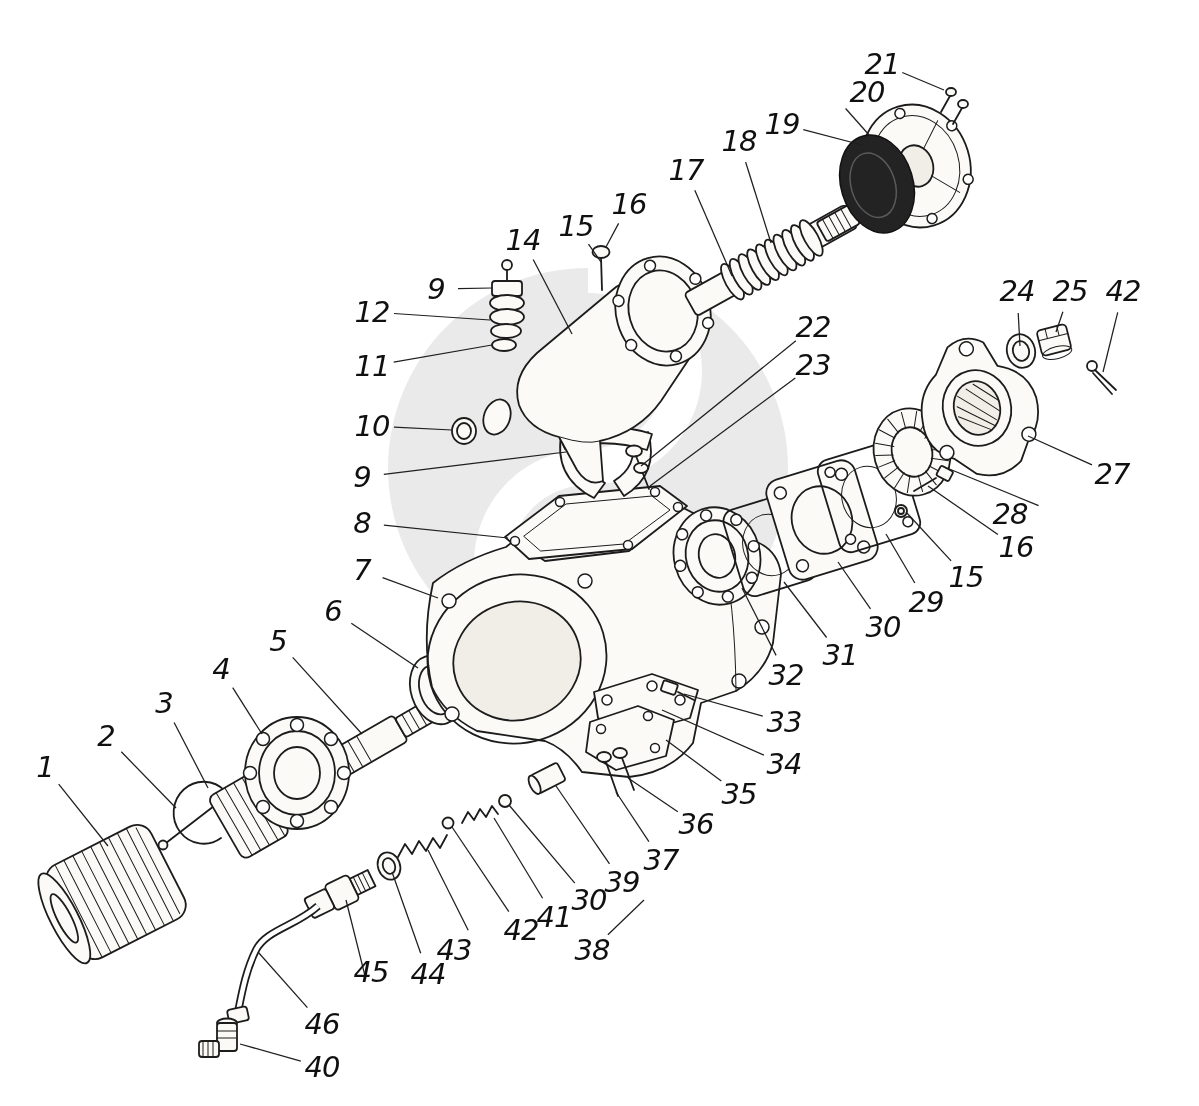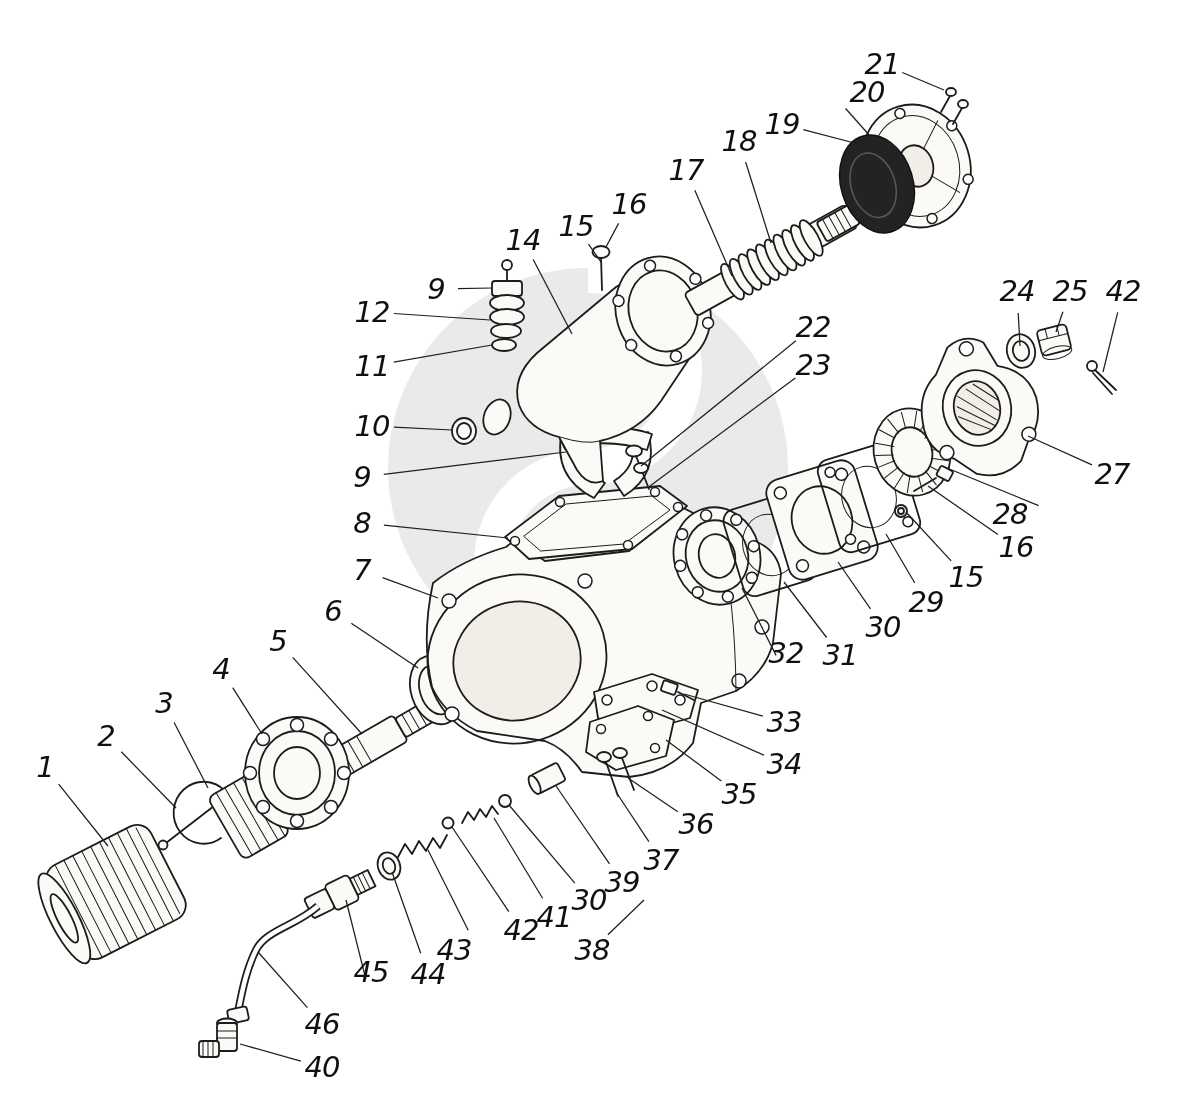--- a/index.html
+++ b/index.html
@@ -412,21 +412,21 @@
       <div class="callout" style="left: 1017px; top: 291px;">24</div>
       <div class="callout" style="left: 1070px; top: 291px;">25</div>
       <div class="callout" style="left: 1123px; top: 291px;">42</div>
       <div class="callout" style="left: 1112px; top: 474px;">27</div>
       <div class="callout" style="left: 1010px; top: 514px; text-align: right;">28</div>
       <div class="callout" style="left: 1016px; top: 547px;">16</div>
       <div class="callout" style="left: 966px; top: 577px;">15</div>
       <div class="callout" style="left: 926px; top: 602px;">29</div>
       <div class="callout" style="left: 883px; top: 627px;">30</div>
       <div class="callout" style="left: 840px; top: 655px; text-align: center;">31</div>
-      <div class="callout" style="left: 786px; top: 653px;">32</div>
+      <div class="callout" style="left: 786px; top: 675px;">32</div>
       <div class="callout" style="left: 784px; top: 722px;">33</div>
       <div class="callout" style="left: 784px; top: 764px;">34</div>
       <div class="callout" style="left: 739px; top: 794px;">35</div>
       <div class="callout" style="left: 696px; top: 824px;">36</div>
       <div class="callout" style="left: 661px; top: 860px;">37</div>
       <div class="callout" style="left: 592px; top: 950px;">38</div>
       <div class="callout" style="left: 622px; top: 882px;">39</div>
       <div class="callout" style="left: 589px; top: 900px;">30</div>
       <div class="callout" style="left: 554px; top: 917px;">41</div>
       <div class="callout" style="left: 521px; top: 930px;">42</div>

